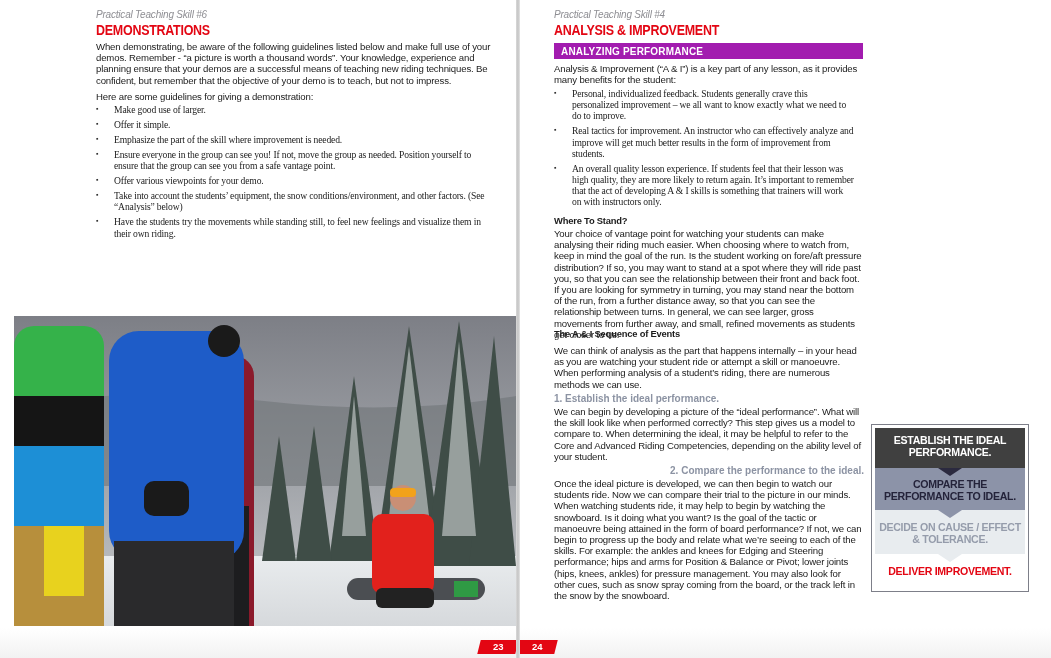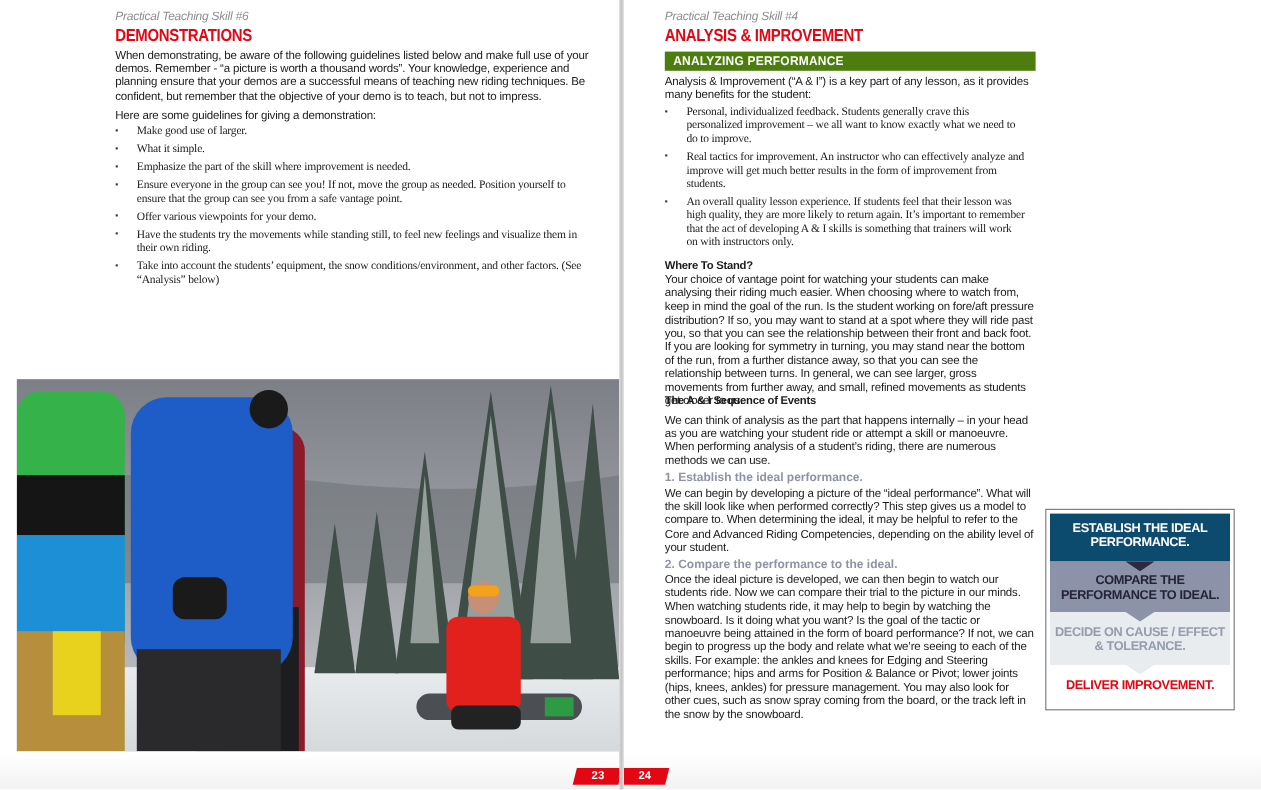--- a/index.html
+++ b/index.html
@@ -22,21 +22,21 @@
   #left-title { position:absolute; left:96px; top:22px; }
   #left-intro { position:absolute; left:96px; top:41px; width:400px; }
   #left-lead { position:absolute; left:96px; top:91px; width:400px; }
   #left-list { position:absolute; left:96px; top:104px; width:395px; }
 
   .photo { position:absolute; left:14px; top:316px; width:502px; height:310px; overflow:hidden; background:#8c8f96; }
 
   
   #right-kicker { position:absolute; left:554px; top:9px; }
   #right-title { position:absolute; left:554px; top:22px; }
-  .section-bar { position:absolute; left:554px; top:43px; width:309px; height:16px; background:#4d7c0f; color:#fff; font-weight:bold; font-size:10.5px; line-height:16px; padding-left:7px; box-sizing:border-box; letter-spacing:0.2px; }
+  .section-bar { position:absolute; left:554px; top:43px; width:309px; height:16px; background:#a21caf; color:#fff; font-weight:bold; font-size:10.5px; line-height:16px; padding-left:7px; box-sizing:border-box; letter-spacing:0.2px; }
   .section-bar span { display:inline-block; transform:scaleX(0.95); transform-origin:left; }
   .rcol { position:absolute; left:554px; width:310px; }
   .subhead { font-weight:bold; font-size:9.4px; line-height:11px; letter-spacing:-0.2px; color:#1b1b1b; }
   .step { color:#8c93a3; font-weight:bold; font-size:10px; line-height:12px; }
 
   .flow { position:absolute; left:871px; top:424px; width:158px; height:168px; border:1px solid #7d7f89; box-sizing:border-box; background:#fff; }
   .flow .stage { position:absolute; left:3px; width:150px; text-align:center; font-weight:bold; font-size:10.6px; line-height:11.5px; letter-spacing:-0.3px; box-sizing:border-box; }
   .flow .arrow { position:absolute; left:66px; width:0; height:0; border-left:12px solid transparent; border-right:12px solid transparent; }
 
   .pagenum { position:absolute; top:640px; height:14px; width:38px; background:#e30613; color:#fff; font-weight:bold; font-size:9.5px; line-height:14px; text-align:center; transform:skewX(-14deg); }
@@ -47,26 +47,26 @@
 
 <div class="spread">
 
   <div class="page-left">
     <div id="left-kicker" class="kicker">Practical Teaching Skill #6</div>
     <div id="left-title" class="h1">DEMONSTRATIONS</div>
     <p id="left-intro" class="p">When demonstrating, be aware of the following guidelines listed below and make full use of your demos. Remember - “a picture is worth a thousand words”. Your knowledge, experience and planning ensure that your demos are a successful means of teaching new riding techniques. Be confident, but remember that the objective of your demo is to teach, but not to impress.</p>
     <p id="left-lead" class="p">Here are some guidelines for giving a demonstration:</p>
     <ul id="left-list" class="bullets">
       <li>Make good use of larger.</li>
-      <li>What it simple.</li>
+      <li>Offer it simple.</li>
       <li>Emphasize the part of the skill where improvement is needed.</li>
       <li>Ensure everyone in the group can see you! If not, move the group as needed. Position yourself to ensure that the group can see you from a safe vantage point.</li>
       <li>Offer various viewpoints for your demo.</li>
+      <li>Take into account the students’ equipment, the snow conditions/environment, and other factors. (See “Analysis” below)</li>
       <li>Have the students try the movements while standing still, to feel new feelings and visualize them in their own riding.</li>
-      <li>Take into account the students’ equipment, the snow conditions/environment, and other factors. (See “Analysis” below)</li>
     </ul>
 
     <div class="photo" title="Snowboard instructor in red jacket kneeling on snow in front of a group of students">
       <svg width="502" height="310" viewBox="0 0 502 310">
         <defs>
           <linearGradient id="sky" x1="0" y1="0" x2="0" y2="1">
             <stop offset="0" stop-color="#7d7f86"></stop>
             <stop offset="0.55" stop-color="#a3a6ab"></stop>
             <stop offset="1" stop-color="#c9cbcd"></stop>
           </linearGradient>
@@ -137,25 +137,25 @@
 
   <div class="rcol subhead" style="top:215px;">Where To Stand?</div>
   <p class="rcol p" style="top:228px;">Your choice of vantage point for watching your students can make analysing their riding much easier. When choosing where to watch from, keep in mind the goal of the run. Is the student working on fore/aft pressure distribution? If so, you may want to stand at a spot where they will ride past you, so that you can see the relationship between their front and back foot. If you are looking for symmetry in turning, you may stand near the bottom of the run, from a further distance away, so that you can see the relationship between turns. In general, we can see larger, gross movements from further away, and small, refined movements as students get closer to us.</p>
 
   <div class="rcol subhead" style="top:328px;">The A &amp; I Sequence of Events</div>
   <p class="rcol p" style="top:345px;">We can think of analysis as the part that happens internally – in your head as you are watching your student ride or attempt a skill or manoeuvre. When performing analysis of a student’s riding, there are numerous methods we can use.</p>
 
   <div class="rcol step" style="top:393px;">1. Establish the ideal performance.</div>
   <p class="rcol p" style="top:406px;">We can begin by developing a picture of the “ideal performance”. What will the skill look like when performed correctly? This step gives us a model to compare to. When determining the ideal, it may be helpful to refer to the Core and Advanced Riding Competencies, depending on the ability level of your student.</p>
 
-  <div class="rcol step" style="top:465px;">2. Compare the performance to the ideal.</div>
+  <div class="rcol step" style="top:465px;text-align:right;">2. Compare the performance to the ideal.</div>
   <p class="rcol p" style="top:478px;">Once the ideal picture is developed, we can then begin to watch our students ride. Now we can compare their trial to the picture in our minds. When watching students ride, it may help to begin by watching the snowboard. Is it doing what you want? Is the goal of the tactic or manoeuvre being attained in the form of board performance? If not, we can begin to progress up the body and relate what we’re seeing to each of the skills. For example: the ankles and knees for Edging and Steering performance; hips and arms for Position &amp; Balance or Pivot; lower joints (hips, knees, ankles) for pressure management. You may also look for other cues, such as snow spray coming from the board, or the track left in the snow by the snowboard.</p>
 
   <div class="flow">
-    <div class="stage" style="top:3px; height:40px; background:#0c4a6e; color:#ffffff; padding-top:7px;">ESTABLISH THE IDEAL PERFORMANCE.</div>
+    <div class="stage" style="top:3px; height:40px; background:#404040; color:#ffffff; padding-top:7px;">ESTABLISH THE IDEAL PERFORMANCE.</div>
     <div class="arrow" style="top:43px; border-top:8px solid #2b2a3f; z-index:2;"></div>
     <div class="stage" style="top:43px; height:42px; background:#8c93a8; color:#24233a; padding-top:11px;">COMPARE THE PERFORMANCE TO IDEAL.</div>
     <div class="arrow" style="top:85px; border-top:8px solid #8c93a8; z-index:2;"></div>
     <div class="stage" style="top:85px; height:44px; background:#e8ecef; color:#959cab; padding-top:12px;">DECIDE ON CAUSE / EFFECT &amp; TOLERANCE.</div>
     <div class="arrow" style="top:129px; border-top:8px solid #e8ecef; z-index:2;"></div>
     <div class="stage" style="top:141px; height:16px; color:#e30613;">DELIVER IMPROVEMENT.</div>
   </div>
 
   <div class="bottom-shade"></div>
   <div class="pagenum" style="left:479px;"><span>23</span></div>

